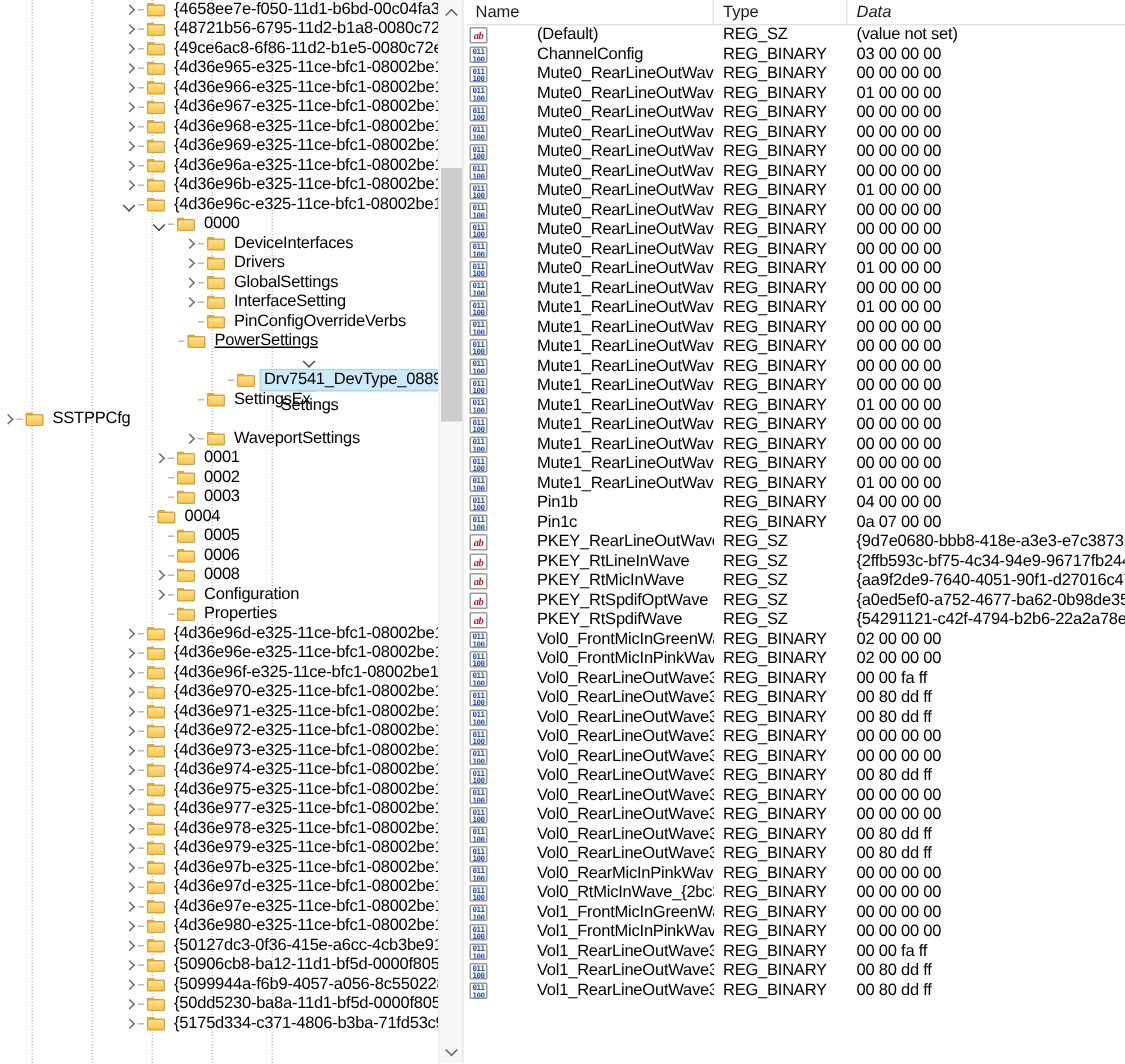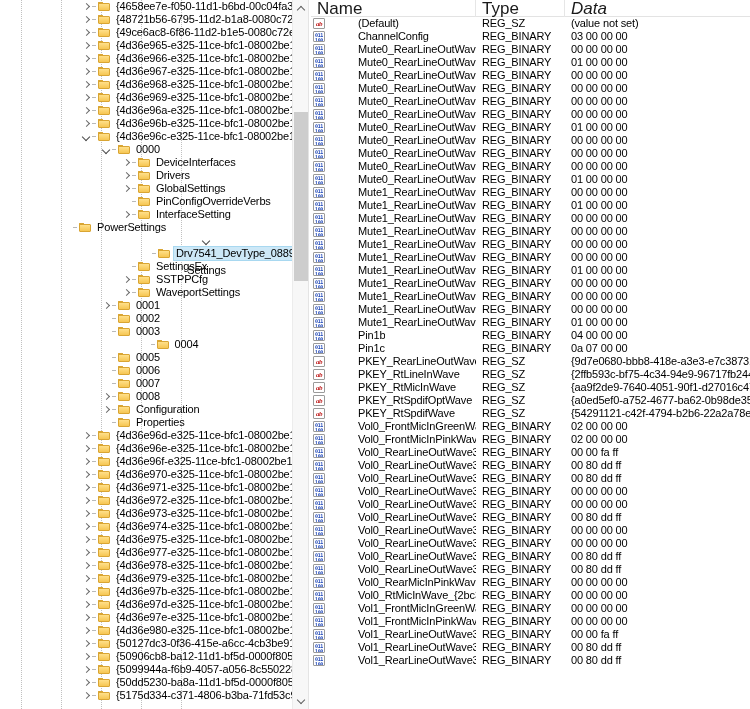--- a/index.html
+++ b/index.html
@@ -182,21 +182,21 @@
     height: 17px;
     background: #ffffff;
     border-bottom: 1px solid #e3e3e3;
     display: flex;
     align-items: center;
   }
   .hcell {
     position: relative;
     height: 17px;
     line-height: 17px;
-    font-size: 17px;
+    font-size: 11px;
     color: #1a1a1a;
     padding-left: 6px;
     border-right: 1px solid #e6e6e6;
     overflow: hidden;
     white-space: nowrap;
   }
   .hcell.c-name { flex: 0 0 165px; }
   .hcell.c-type { flex: 0 0 89px; }
   .hcell.c-data { flex: 1 1 auto; border-right: none; font-style: italic; }
 
@@ -405,38 +405,38 @@
           <div class="trow" style="padding-left: 121px;">
             <span class="twist closed"></span>
             <span class="dash"></span>
             <span class="folder">
               <span class="tab"></span>
               <span class="body"></span>
             </span>
             <span class="tlabel">GlobalSettings</span>
           </div>
           <div class="trow" style="padding-left: 121px;">
+            <span class="twist closed"></span>
+            <span class="dash"></span>
+            <span class="folder">
+              <span class="tab"></span>
+              <span class="body"></span>
+            </span>
+            <span class="tlabel">InterfaceSetting</span>
+          </div>
+          <div class="trow" style="padding-left: 121px;">
             <span class="twist"></span>
             <span class="dash"></span>
             <span class="folder">
               <span class="tab"></span>
               <span class="body"></span>
             </span>
             <span class="tlabel">PinConfigOverrideVerbs</span>
           </div>
-          <div class="trow" style="padding-left: 121px;">
-            <span class="twist closed"></span>
-            <span class="dash"></span>
-            <span class="folder">
-              <span class="tab"></span>
-              <span class="body"></span>
-            </span>
-            <span class="tlabel">InterfaceSetting</span>
-          </div>
-          <div class="trow" style="padding-left: 62px;">
+          <div class="trow" style="padding-left: 108px; text-decoration: underline;">
             <span class="twist"></span>
             <span class="dash"></span>
             <span class="folder">
               <span class="tab"></span>
               <span class="body"></span>
             </span>
             <span class="tlabel">PowerSettings</span>
           </div>
           <div class="trow" style="padding-left: 121px; flex-direction: column;">
             <span class="twist open"></span>
@@ -458,21 +458,21 @@
           </div>
           <div class="trow" style="padding-left: 121px;">
             <span class="twist"></span>
             <span class="dash"></span>
             <span class="folder">
               <span class="tab"></span>
               <span class="body"></span>
             </span>
             <span class="tlabel">SettingsEx</span>
           </div>
-          <div class="trow" style="padding-left: 121px;">
+          <div class="trow" style="">
             <span class="twist closed"></span>
             <span class="dash"></span>
             <span class="folder">
               <span class="tab"></span>
               <span class="body"></span>
             </span>
             <span class="tlabel">SSTPPCfg</span>
           </div>
           <div class="trow" style="padding-left: 121px; text-align: right;">
             <span class="twist closed"></span>
@@ -503,21 +503,21 @@
           </div>
           <div class="trow" style="padding-left: 101px;">
             <span class="twist"></span>
             <span class="dash"></span>
             <span class="folder">
               <span class="tab"></span>
               <span class="body"></span>
             </span>
             <span class="tlabel">0003</span>
           </div>
-          <div class="trow" style="padding-left: 48px; justify-content: center;">
+          <div class="trow" style="padding-left: 88px;">
             <span class="twist"></span>
             <span class="dash"></span>
             <span class="folder">
               <span class="tab"></span>
               <span class="body"></span>
             </span>
             <span class="tlabel">0004</span>
           </div>
           <div class="trow" style="padding-left: 101px;">
             <span class="twist"></span>
@@ -529,29 +529,20 @@
             <span class="tlabel">0005</span>
           </div>
           <div class="trow" style="padding-left: 101px;">
             <span class="twist"></span>
             <span class="dash"></span>
             <span class="folder">
               <span class="tab"></span>
               <span class="body"></span>
             </span>
             <span class="tlabel">0006</span>
-          </div>
-          <div class="trow" style="padding-left: 101px;">
-            <span class="twist"></span>
-            <span class="dash"></span>
-            <span class="folder">
-              <span class="tab"></span>
-              <span class="body"></span>
-            </span>
-            <span class="tlabel">0007</span>
           </div>
           <div class="trow" style="padding-left: 101px;">
             <span class="twist closed"></span>
             <span class="dash"></span>
             <span class="folder">
               <span class="tab"></span>
               <span class="body"></span>
             </span>
             <span class="tlabel">0008</span>
           </div>

